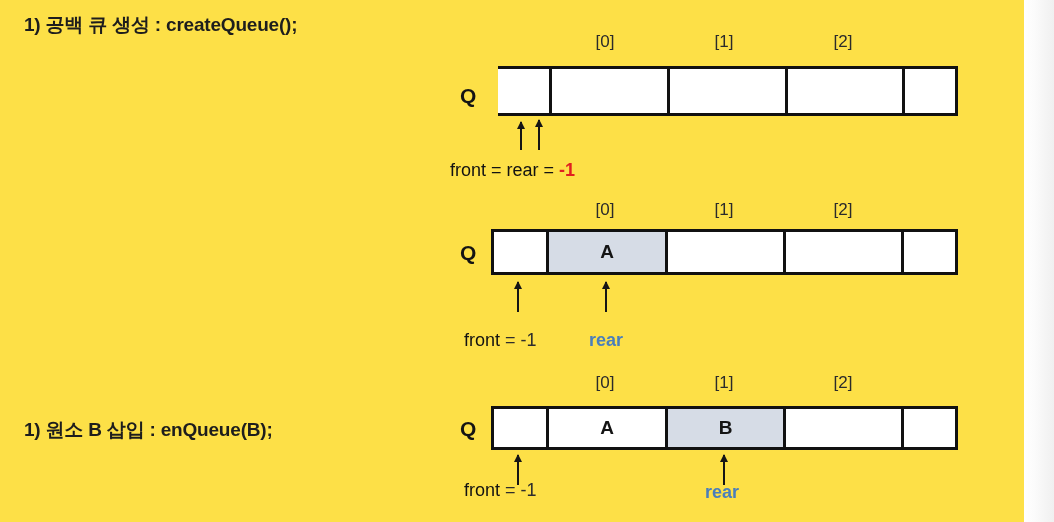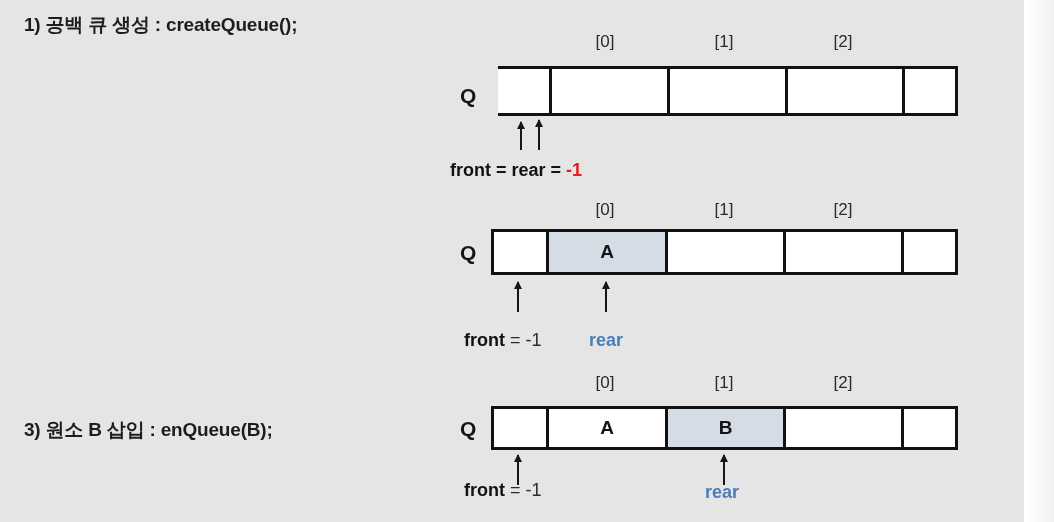--- a/index.html
+++ b/index.html
@@ -14,21 +14,21 @@
     overflow: hidden;
     font-family: "Liberation Sans", "DejaVu Sans", sans-serif;
     color: #1a1a1a;
   }
 
   .slide {
     position: absolute;
     left: 0; top: 0;
     width: 1054px;
     height: 522px;
-    background: #e5e5e5;
+    background: #fde047;
   }
 
   
   .page-edge {
     position: absolute;
     top: 0;
     right: 0;
     width: 30px;
     height: 522px;
     background: linear-gradient(to right, #ffffff 0%, #fbfbfb 35%, #f4f4f4 75%, #f0f0f0 100%);
@@ -106,21 +106,21 @@
     border-left: 4.5px solid transparent;
     border-right: 4.5px solid transparent;
     border-bottom: 8px solid #151515;
   }
 
   .ptr-line {
     position: absolute;
     font-size: 18px;
     white-space: nowrap;
   }
-  .ptr-line .bold { font-weight: bold; color: #121212; text-align: center; }
+  .ptr-line .bold { font-weight: normal; color: #121212; text-align: center; }
   .ptr-line .thin { font-weight: normal; color: #2d2d2d; }
   .ptr-line .neg  { font-weight: bold; color: #e02020; }
   .ptr-line .rear { font-weight: bold; color: #4a7ebb; }
 </style>
 </head>
 <body>
 
 <div class="slide">
 
   <div class="step-label" style="left:24px; top:12px;">1) 공백 큐 생성 : createQueue();</div>
@@ -169,21 +169,21 @@
     <div class="arrow" style="left:606px; top:282px; height:30px;"></div>
 
     <div class="ptr-line" style="left:464px; top:330px;">
       <span class="bold">front</span><span class="thin"> = -1</span>
     </div>
     <div class="ptr-line" style="left:589px; top:330px;">
       <span class="rear">rear</span>
     </div>
   </div>
 
-  <div class="step-label" style="left:24px; top:417px;">3) 원소 B 삽입 : enQueue(B);</div>
+  <div class="step-label" style="left:24px; top:417px;">1) 원소 B 삽입 : enQueue(B);</div>
 
   <div class="figure">
     <div class="idx" style="left:605px; top:373px;">[0]</div>
     <div class="idx" style="left:724px; top:373px;">[1]</div>
     <div class="idx" style="left:843px; top:373px;">[2]</div>
 
     <div class="q-name" style="left:460px; top:417px;">Q</div>
 
     <div class="qbox closed-left closed-right" style="left:491px; top:406px; width:467px; height:44px;">
       <div class="cell" style="width:55px;"></div>

